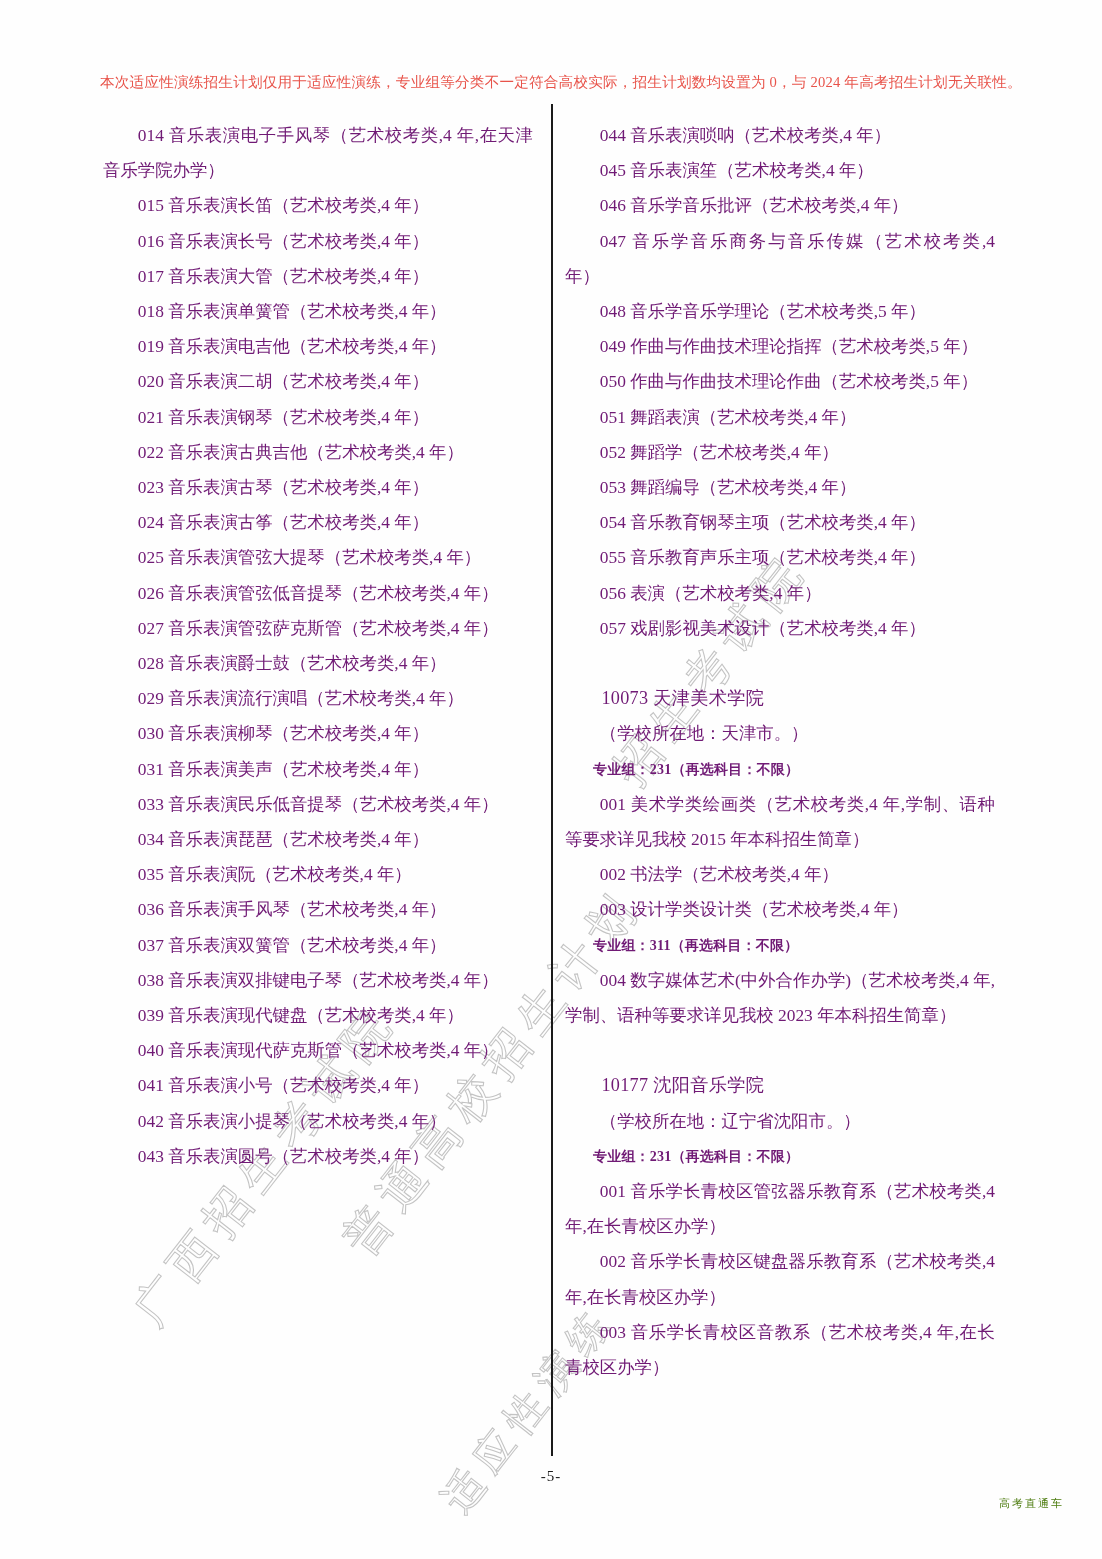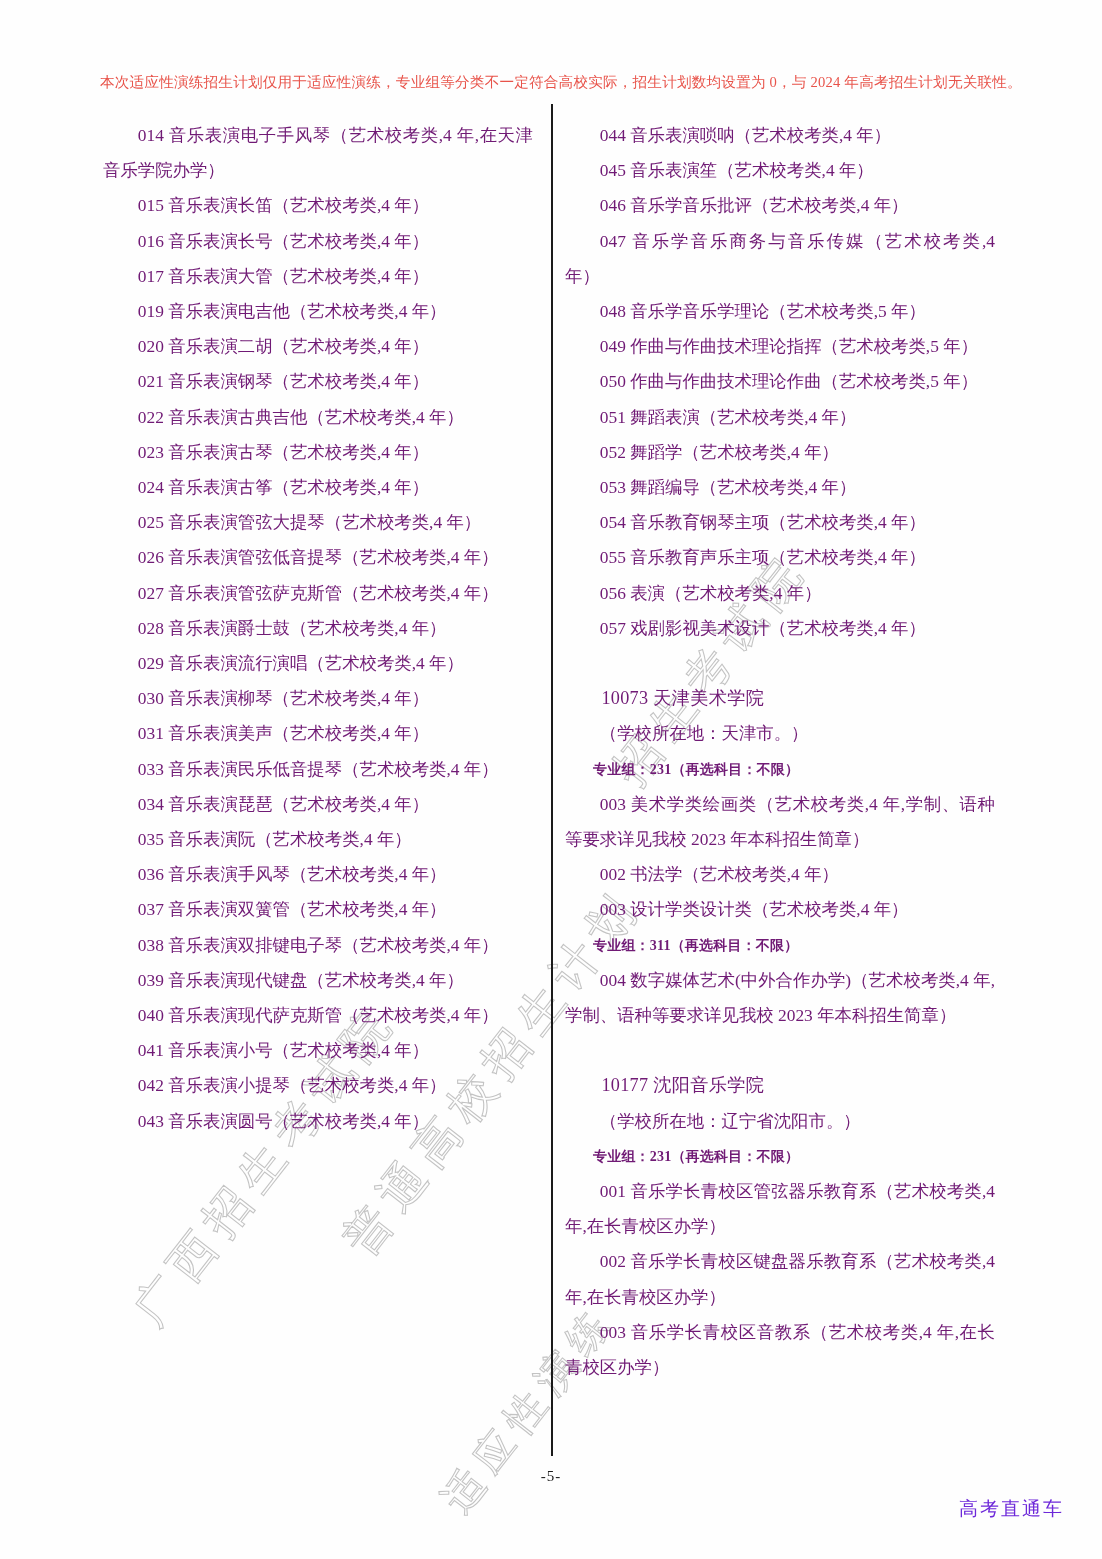--- a/index.html
+++ b/index.html
@@ -103,22 +103,22 @@
     width: 1102px;
     text-align: center;
     font-size: 15px;
     color: #1c1c1c;
     letter-spacing: 1px;
   }
   .brand-watermark {
     position: absolute;
     right: 38px;
     top: 1496px;
-    font-size: 19px;
-    color: #6d28d9;
+    font-size: 11px;
+    color: #4d7c0f;
     letter-spacing: 2px;
     font-family: "Liberation Sans", "DejaVu Sans", sans-serif;
   }
 
   
   .wm-layer {
     position: absolute;
     left: 0; top: 0;
     width: 1102px; height: 1559px;
     pointer-events: none;
@@ -154,20 +154,21 @@
   </div>
 
   <div class="divider"></div>
 
   <div class="columns">
     <div class="col col-left" id="col-left">
         <p class="entry">014 音乐表演电子手风琴（艺术校考类,4 年,在天津音乐学院办学）</p>
         <p class="entry">015 音乐表演长笛（艺术校考类,4 年）</p>
         <p class="entry">016 音乐表演长号（艺术校考类,4 年）</p>
         <p class="entry">017 音乐表演大管（艺术校考类,4 年）</p>
+        <p class="entry">018 音乐表演单簧管（艺术校考类,4 年）</p>
         <p class="entry">019 音乐表演电吉他（艺术校考类,4 年）</p>
         <p class="entry">020 音乐表演二胡（艺术校考类,4 年）</p>
         <p class="entry">021 音乐表演钢琴（艺术校考类,4 年）</p>
         <p class="entry">022 音乐表演古典吉他（艺术校考类,4 年）</p>
         <p class="entry">023 音乐表演古琴（艺术校考类,4 年）</p>
         <p class="entry">024 音乐表演古筝（艺术校考类,4 年）</p>
         <p class="entry">025 音乐表演管弦大提琴（艺术校考类,4 年）</p>
         <p class="entry">026 音乐表演管弦低音提琴（艺术校考类,4 年）</p>
         <p class="entry">027 音乐表演管弦萨克斯管（艺术校考类,4 年）</p>
         <p class="entry">028 音乐表演爵士鼓（艺术校考类,4 年）</p>
@@ -198,21 +199,21 @@
         <p class="entry">052 舞蹈学（艺术校考类,4 年）</p>
         <p class="entry">053 舞蹈编导（艺术校考类,4 年）</p>
         <p class="entry">054 音乐教育钢琴主项（艺术校考类,4 年）</p>
         <p class="entry">055 音乐教育声乐主项（艺术校考类,4 年）</p>
         <p class="entry">056 表演（艺术校考类,4 年）</p>
         <p class="entry">057 戏剧影视美术设计（艺术校考类,4 年）</p>
         <p class="spacer"></p>
         <p class="school">10073 天津美术学院</p>
         <p class="location">（学校所在地：天津市。）</p>
         <p class="group">专业组：231（再选科目：不限）</p>
-        <p class="entry">003 美术学类绘画类（艺术校考类,4 年,学制、语种等要求详见我校 2023 年本科招生简章）</p>
+        <p class="entry">001 美术学类绘画类（艺术校考类,4 年,学制、语种等要求详见我校 2015 年本科招生简章）</p>
         <p class="entry">002 书法学（艺术校考类,4 年）</p>
         <p class="entry">003 设计学类设计类（艺术校考类,4 年）</p>
         <p class="group">专业组：311（再选科目：不限）</p>
         <p class="entry">004 数字媒体艺术(中外合作办学)（艺术校考类,4 年,学制、语种等要求详见我校 2023 年本科招生简章）</p>
         <p class="spacer"></p>
         <p class="school">10177 沈阳音乐学院</p>
         <p class="location">（学校所在地：辽宁省沈阳市。）</p>
         <p class="group">专业组：231（再选科目：不限）</p>
         <p class="entry">001 音乐学长青校区管弦器乐教育系（艺术校考类,4 年,在长青校区办学）</p>
         <p class="entry">002 音乐学长青校区键盘器乐教育系（艺术校考类,4 年,在长青校区办学）</p>

